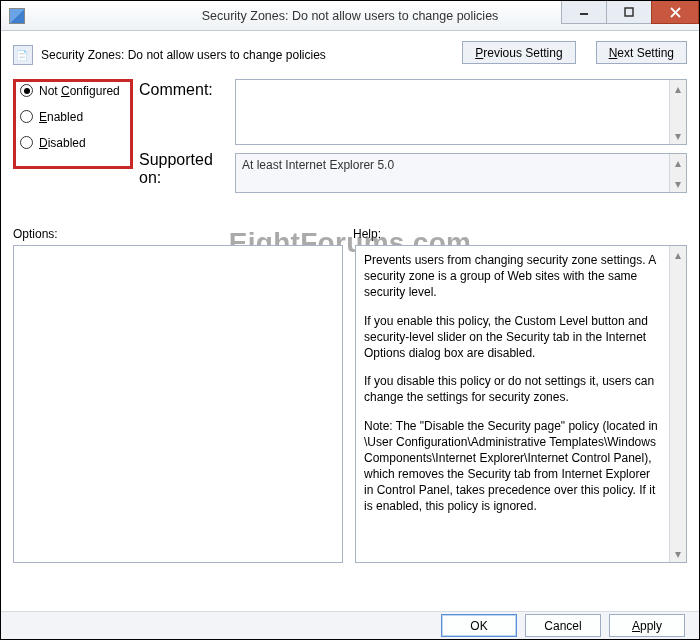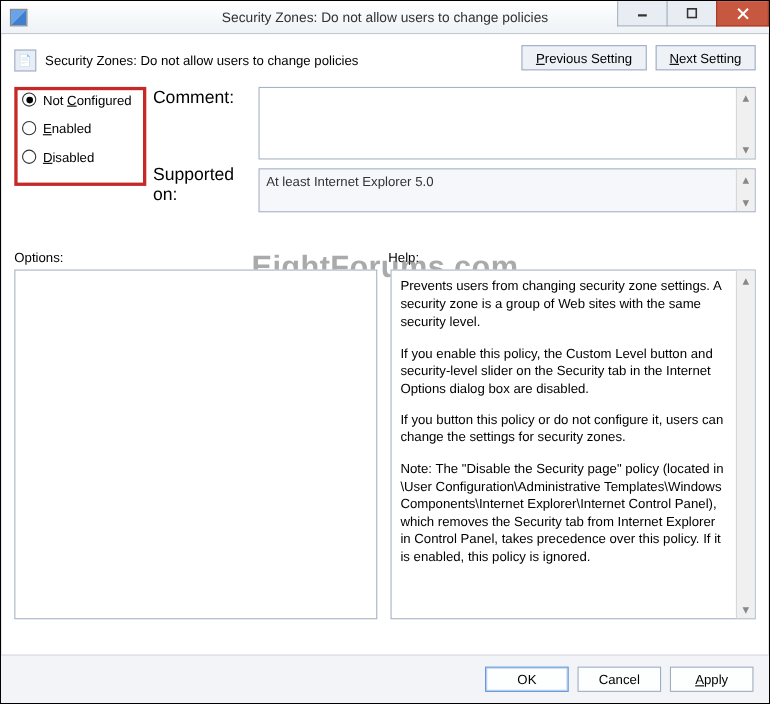--- a/index.html
+++ b/index.html
@@ -45,21 +45,21 @@
   .winbtn.close { background:#c7573e; border-color:#a43b24; color:#fff; width:48px; }
   .winbtn svg { display:block; }
   .content { position:relative; padding:10px 12px 0 12px; }
   .header-row { display:flex; align-items:flex-start; }
   .header-left { display:flex; align-items:center; gap:8px; flex:1; padding-top:4px;}
   .header-left .hicon {
     width:20px; height:20px; background:#e9eef6; border:1px solid #9dacc2;
     display:flex; align-items:center; justify-content:center; font-size:10px; color:#224;
   }
   .header-title { font-size:12px; }
-  .nav-btns { display:flex; gap:8px;margin-left:12px; }
+  .nav-btns { display:flex; gap:20px;margin-left:12px; }
   .btn {
     height:23px; padding:0 12px;
     background:#eef2f7; border:1px solid #9dacc2;
     font-size:12px; cursor:default;
     display:inline-flex; align-items:center; justify-content:center;
     min-width:88px;
   }
   .btn u { text-decoration: underline; }
   .body-grid {
     display:grid;
@@ -99,21 +99,21 @@
   .section-labels .left { width:340px; }
   .panes { display:flex; gap:12px; margin-top:4px; }
   .pane {
     border:1px solid #a7b3c4; background:#fff; height:318px; position:relative; font-size:12px;
   }
   .pane.left { width:330px; }
   .pane.right { flex:1; }
   .pane .inner { position:absolute; inset:0 17px 0 0; padding:6px 8px; overflow:hidden; line-height:1.35;}
   .pane .inner p { margin:0 0 12px 0; }
   .footer {
-    position:absolute; left:0; right:0; bottom:0; height:44px;
+    position:absolute; left:0; right:0; bottom:0; height:28px;
     border-top:1px solid #d6dbe2; background:#f2f4f8;
     display:flex; align-items:center; justify-content:flex-end; gap:8px; padding-right:14px;
   }
   .footer .btn { min-width:76px; background:#fdfefe; }
   .footer .btn.primary { border-color:#5a8fd6; box-shadow: inset 0 0 0 1px #bcd5f1;}
 </style>
 </head>
 <body>
 
 <div class="titlebar">
@@ -207,21 +207,21 @@
 
   <div class="panes">
     <div class="pane left">
       <div class="inner"></div>
 
     </div>
     <div class="pane right">
       <div class="inner">
         <p>Prevents users from changing security zone settings. A security zone is a group of Web sites with the same security level.</p>
         <p>If you enable this policy, the Custom Level button and security-level slider on the Security tab in the Internet Options dialog box are disabled.</p>
-        <p>If you button this policy or do not configure it, users can change the settings for security zones.</p>
+        <p>If you disable this policy or do not settings it, users can change the settings for security zones.</p>
         <p>Note: The "Disable the Security page" policy (located in \User Configuration\Administrative Templates\Windows Components\Internet Explorer\Internet Control Panel), which removes the Security tab from Internet Explorer in Control Panel, takes precedence over this policy. If it is enabled, this policy is ignored.</p>
 
       </div>
       <div class="vscroll">
         <div class="arrow">▴</div>
         <div class="arrow">▾</div>
       </div>
     </div>
   </div>
 

